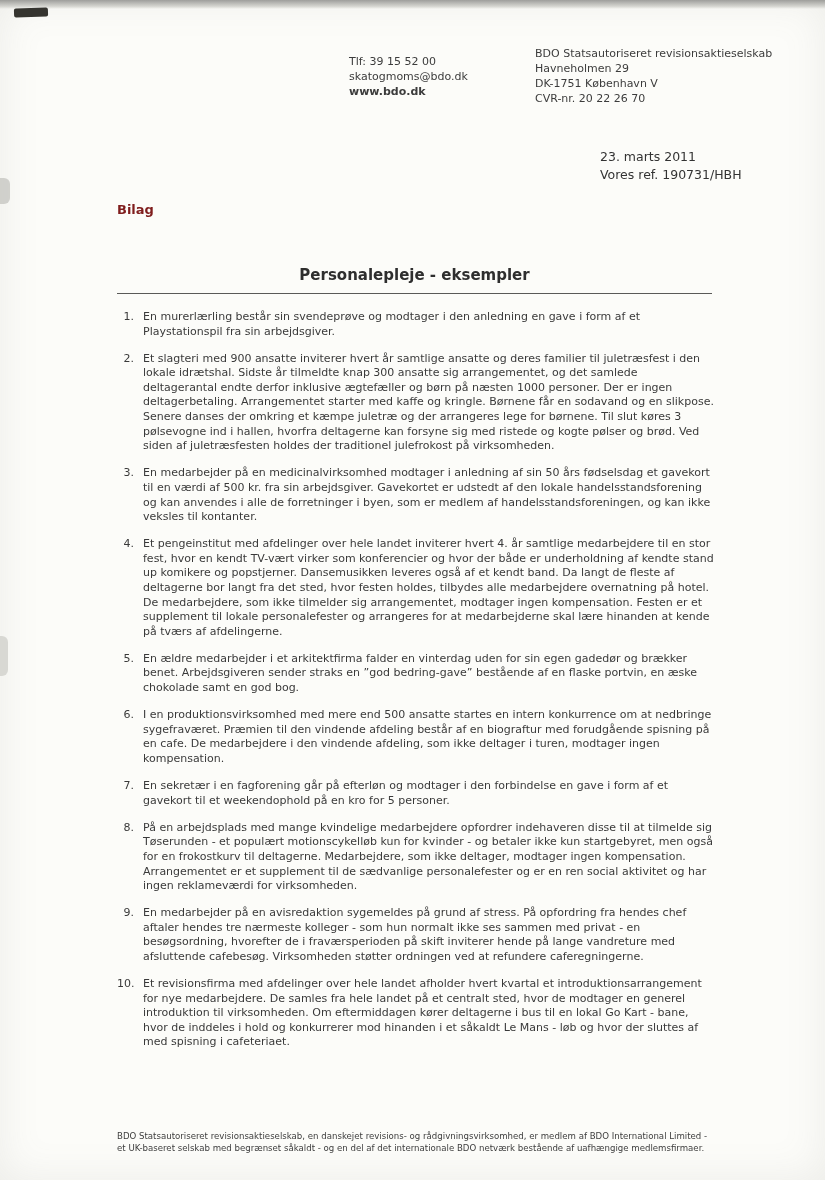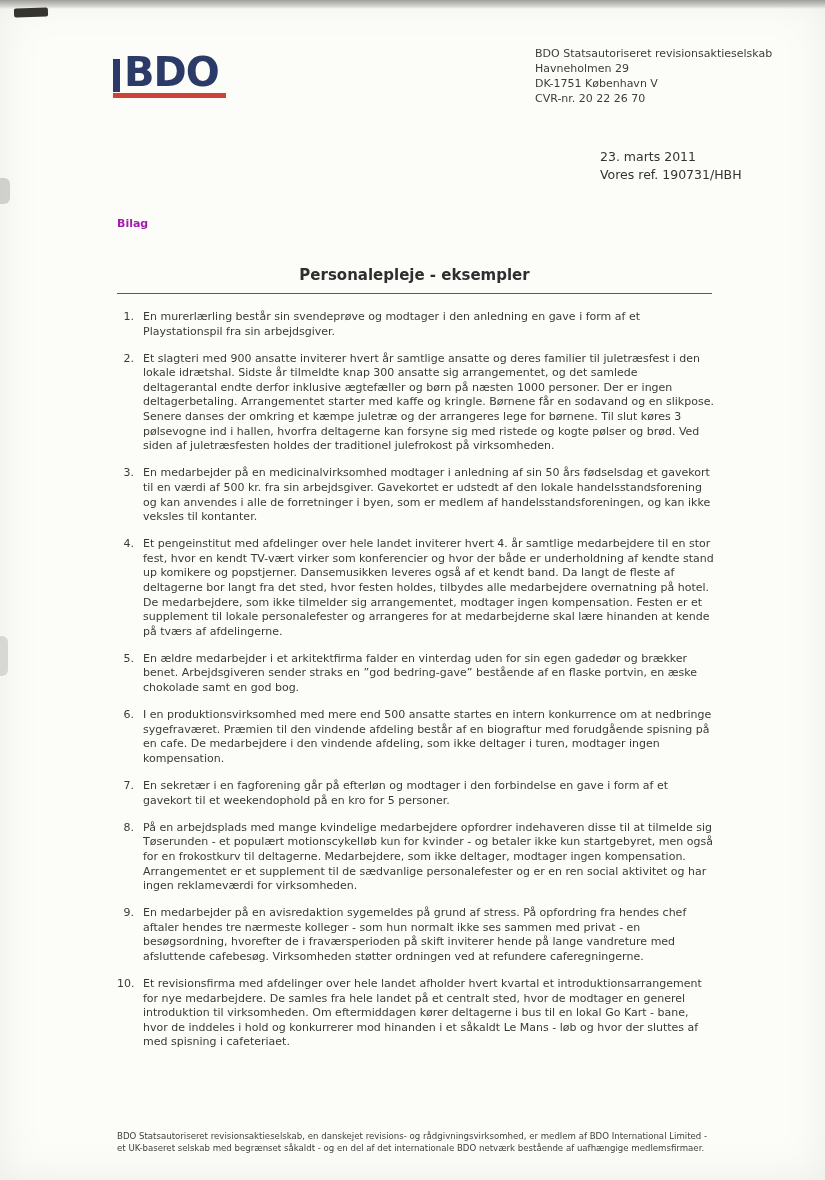--- a/index.html
+++ b/index.html
@@ -63,22 +63,22 @@
   }
 
   
   .meta-block {
     position:absolute; top:148px; left:556px;
     font-size:12.5px; line-height:18px; color:#333;margin-left:44px;
   }
 
   
   .bilag {
-    position:absolute; top:217px; left:117px;
-    font-size:11px; font-weight:bold; color:#a21caf;
+    position:absolute; top:202px; left:117px;
+    font-size:13px; font-weight:bold; color:#7f1d1d;
   }
 
   
   .section-header {
     position:absolute; top:266px; left:117px; width:595px;
     font-size:15px; font-weight:bold; color:#2e2e2e;
     padding-bottom:9px;
     border-bottom:1.5px solid #5a5a58;
     text-align:center;
   }
@@ -105,28 +105,26 @@
 </head>
 <body>
 
 <div class="page">
 
   <div class="scan-top"></div>
   <div class="scan-mark-1"></div>
   <div class="scan-mark-2"></div>
   <div class="scan-mark-3"></div>
 
-  <div class="logo">
-    <div class="logo-row">
-      <span class="logo-bar"></span>
-      <span class="logo-text">BDO</span>
-    </div>
-    <div class="logo-underline"></div>
+
+  <div class="hdr-contact">
+    <div>Tlf: 39 15 52 00</div>
+    <div>skatogmoms@bdo.dk</div>
+    <div class="web">www.bdo.dk</div>
   </div>
-
 
   <div class="hdr-address">
     <div>BDO Statsautoriseret revisionsaktieselskab</div>
     <div>Havneholmen 29</div>
     <div>DK-1751 København V</div>
     <div>CVR-nr. 20 22 26 70</div>
   </div>
 
   <div class="meta-block">
     <div>23. marts 2011</div>

